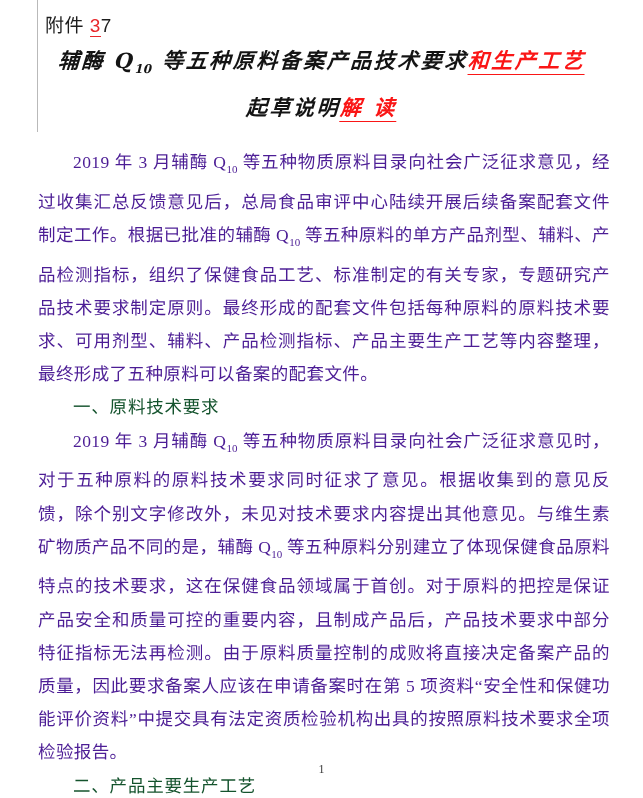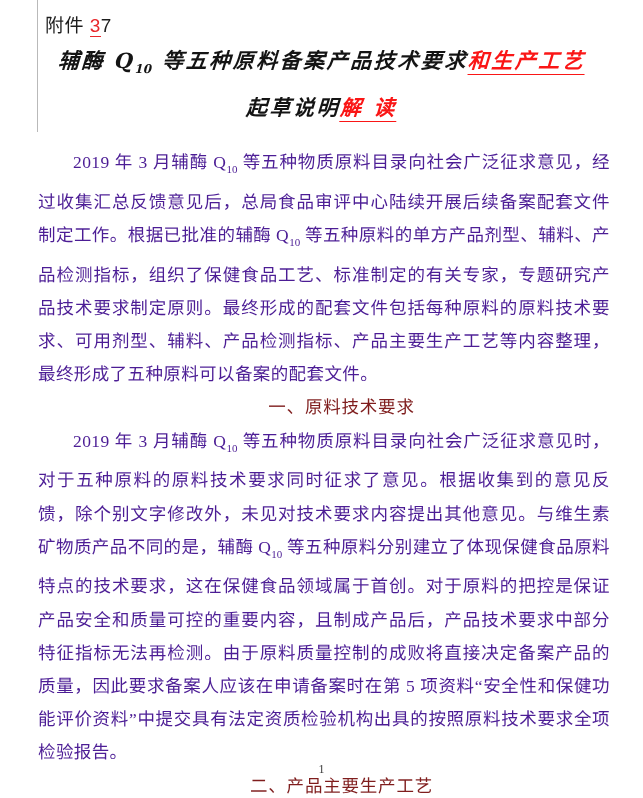--- a/index.html
+++ b/index.html
@@ -110,23 +110,23 @@
     font-size: 11px;
     vertical-align: sub;
     letter-spacing: 0;
   }
   p.heading {
     margin: 0;
     font-family: "Liberation Serif", "DejaVu Serif", serif;
     font-size: 17.5px;
     line-height: 33.2px;
     letter-spacing: 0.8px;
-    color: #7f1d1d;
+    color: #14532d;
     text-indent: 2em;
-    text-align: center;
+    text-align: left;
   }
 
   
   .page-number {
     position: absolute;
     left: 0;
     top: 762px;
     width: 643px;
     text-align: center;
     font-family: "Liberation Serif", "DejaVu Serif", serif;

